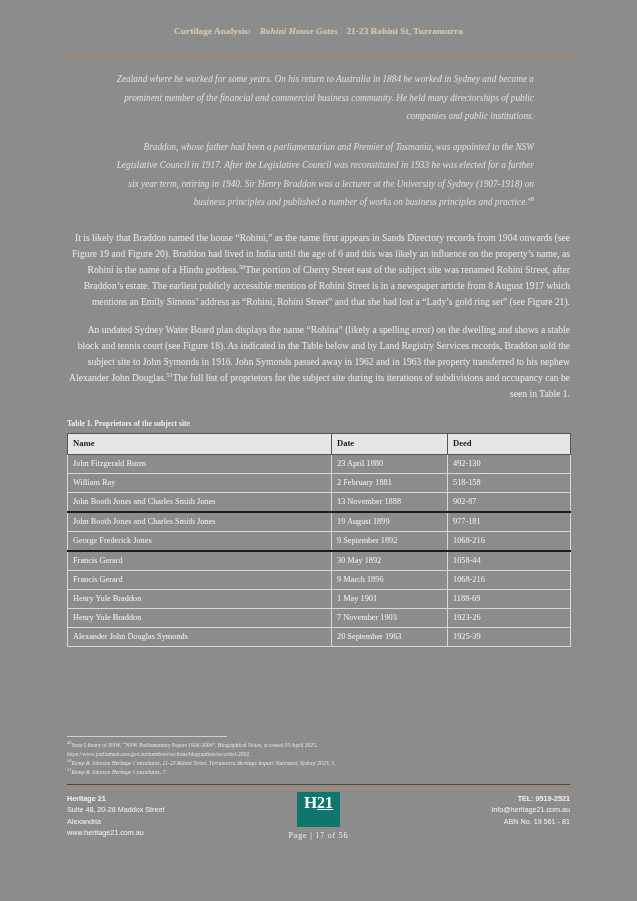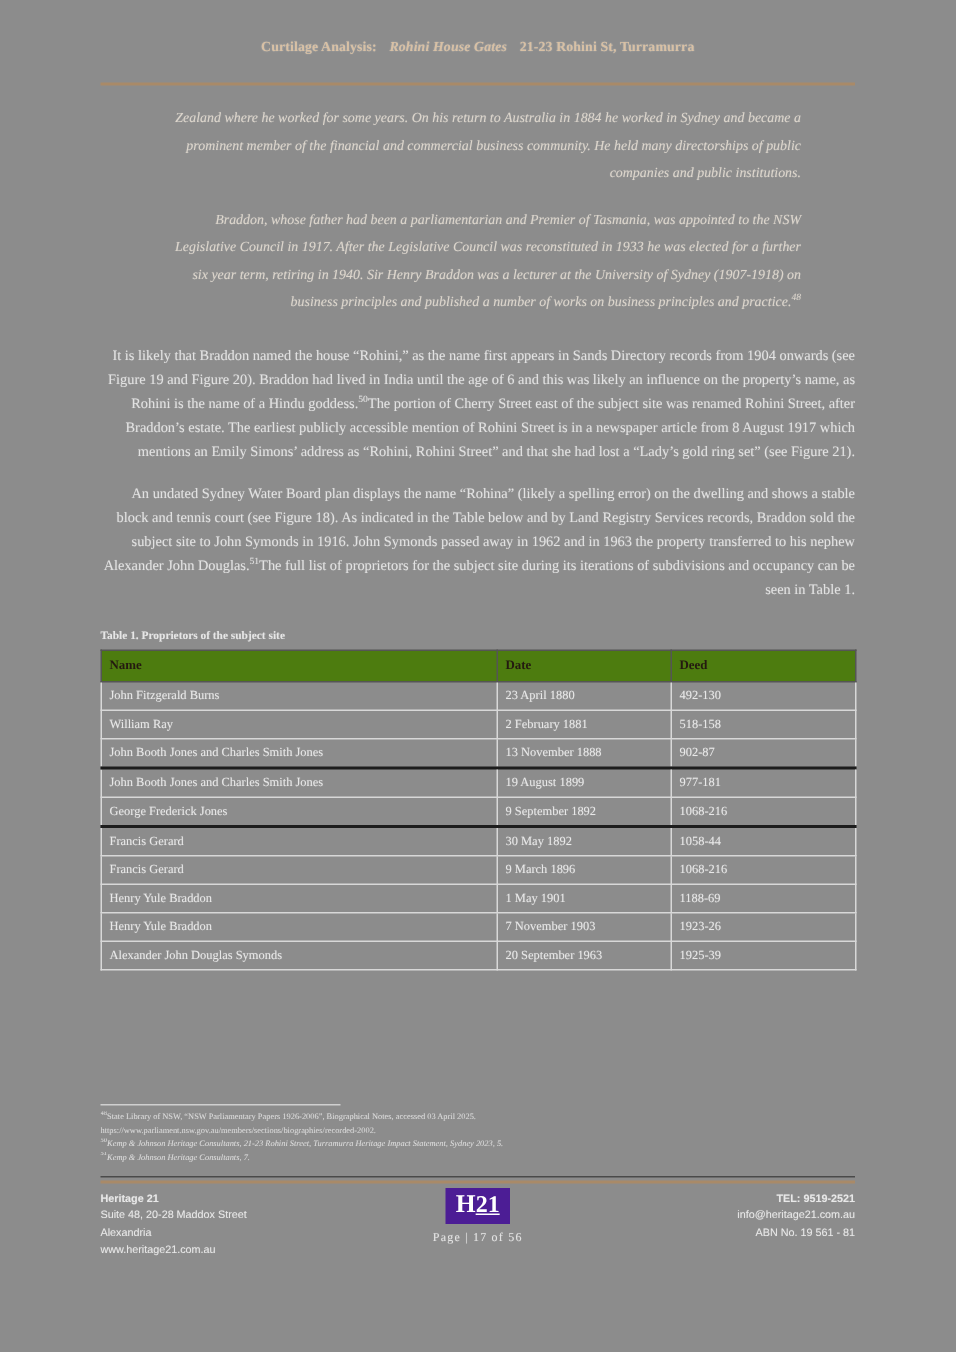--- a/index.html
+++ b/index.html
@@ -105,21 +105,21 @@
     line-height: 11px;
     height: 14px;
     color: #e8e8e8;
     text-align: left;
     vertical-align: middle;
     text-shadow: 0 0 0.8px rgba(255,255,255,0.3);
     overflow: hidden;
     white-space: nowrap;
   }
   table.proprietors thead th {
-    background: #4d7c0f;
+    background: #e5e5e5;
     color: #241a10;
     font-weight: bold;
     font-size: 8.6px;
     height: 16px;
     text-shadow: none;
     border-color: #555;
   }
   table.proprietors tr.thick-bottom td {
     border-bottom: 2.2px solid #1c1c1c;
   }
@@ -210,26 +210,26 @@
   .logo-wrap {
     position: absolute;
     left: 50%;
     transform: translateX(-50%);
     top: 1px;
     text-align: center;
     width: 120px;
   }
   .logo-box {
     display: inline-block;
-    background: #4c1d95;
+    background: #0f766e;
     color: #ffffff;
     font-family: "Liberation Serif", serif;
     font-size: 17px;
     font-weight: bold;
-    padding: 1px 7px 2px 7px;
+    padding: 1px 7px 14px 7px;
     letter-spacing: 0px;
     line-height: 20px;
   }
   .logo-box .num {
     text-decoration: underline;
     font-size: 16px;
   }
   .page-num {
     margin-top: 4px;
     font-family: "Liberation Serif", serif;

